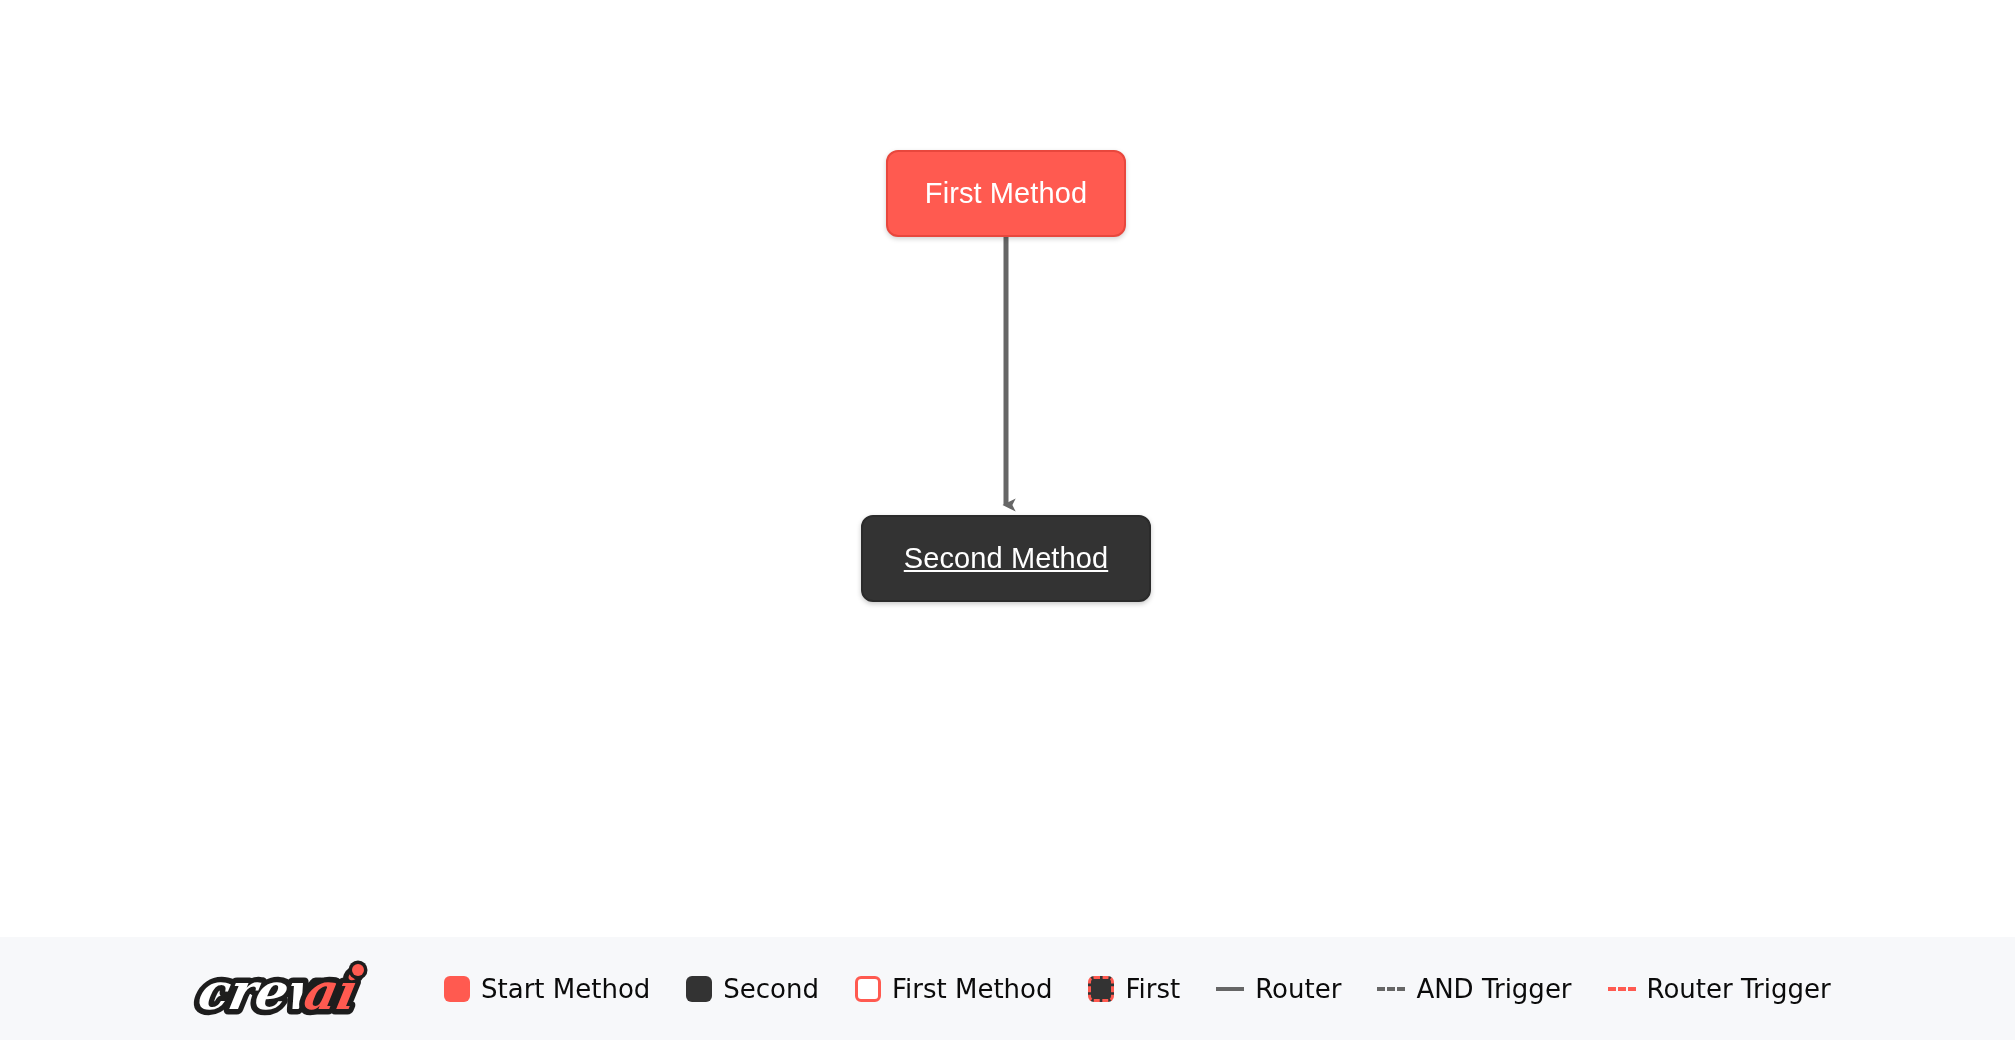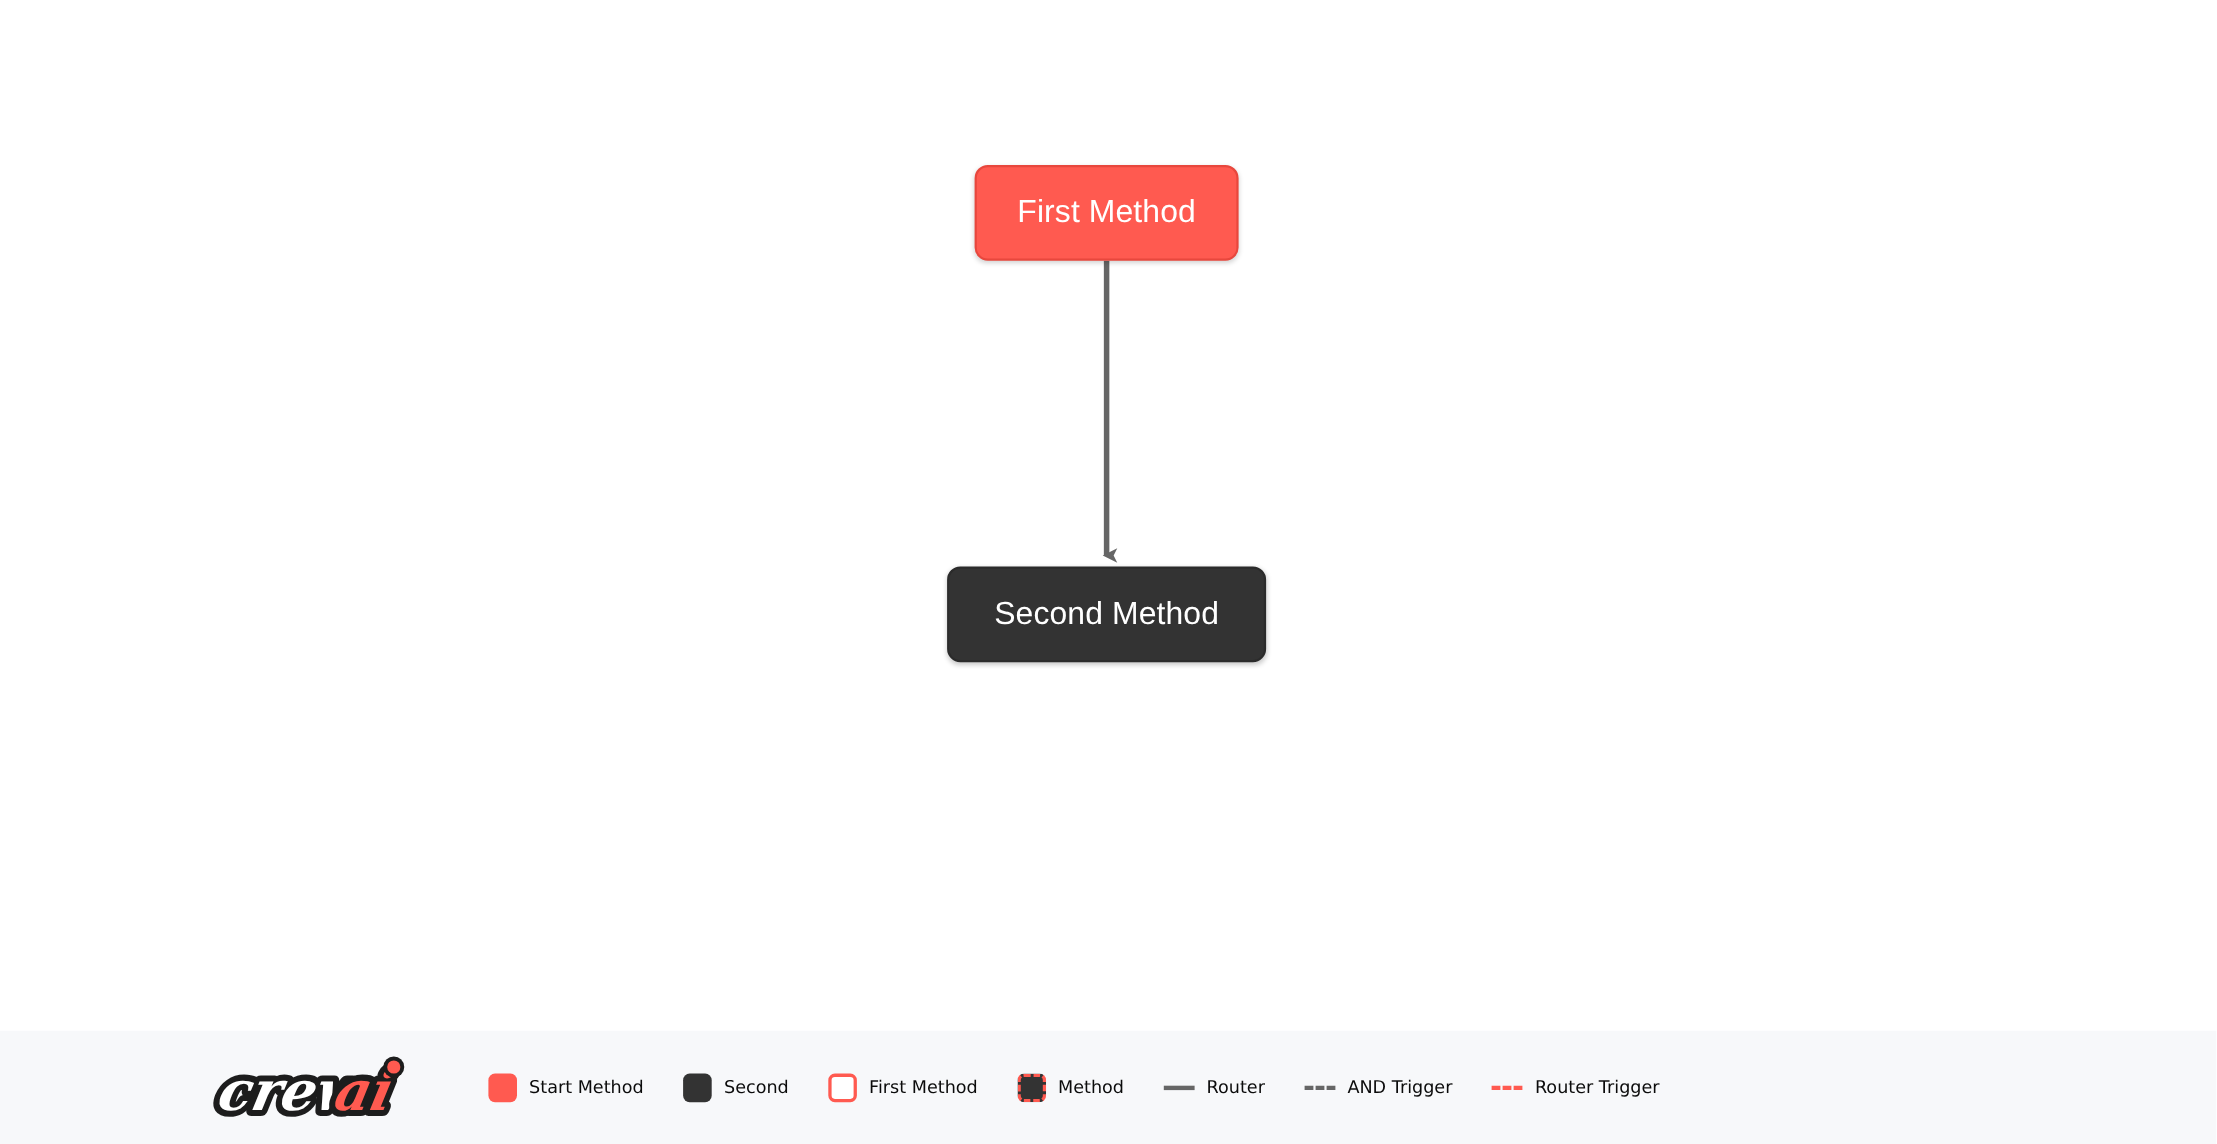--- a/index.html
+++ b/index.html
@@ -59,20 +59,21 @@
   .node-start {
     background: #ff5a50;
     border: 2px solid #e8473d;
     box-shadow: 0 2px 5px rgba(0,0,0,0.18);
   }
 
   .node-method {
     background: #333333;
     border: 2px solid #2b2b2b;
     box-shadow: 0 2px 5px rgba(0,0,0,0.22);
+    text-decoration: underline;
   }
 
   
   #legend {
     position: absolute;
     left: 0;
     top: 937px;
     width: 2015px;
     height: 103px;
     background: #f7f8fa;
@@ -127,21 +128,21 @@
     height: 0;
     border-top: 4px solid #666666;
     margin-right: 11px;
     flex: 0 0 auto;
   }
   .line-dashed-gray { border-top: 4px dashed #666666; }
   .line-dashed-red  { border-top: 4px dashed #ff5a50; }
 
   .legend-label {
     font-family: "DejaVu Sans", sans-serif;
-    font-size: 16px;
+    font-size: 26px;
     color: #0b0b0b;
     line-height: 1;
   }
 </style>
 </head>
 <body>
 
 <div id="app">
 
   <div id="canvas">
@@ -194,21 +195,21 @@
         <span class="legend-label">Second</span>
       </div>
 
       <div class="legend-item">
         <span class="swatch swatch-crew"></span>
         <span class="legend-label">First Method</span>
       </div>
 
       <div class="legend-item">
         <span class="swatch swatch-router"></span>
-        <span class="legend-label">Method</span>
+        <span class="legend-label">First</span>
       </div>
 
       <div class="legend-item">
         <span class="line-swatch"></span>
         <span class="legend-label">Router</span>
       </div>
 
       <div class="legend-item">
         <span class="line-swatch line-dashed-gray"></span>
         <span class="legend-label">AND Trigger</span>

